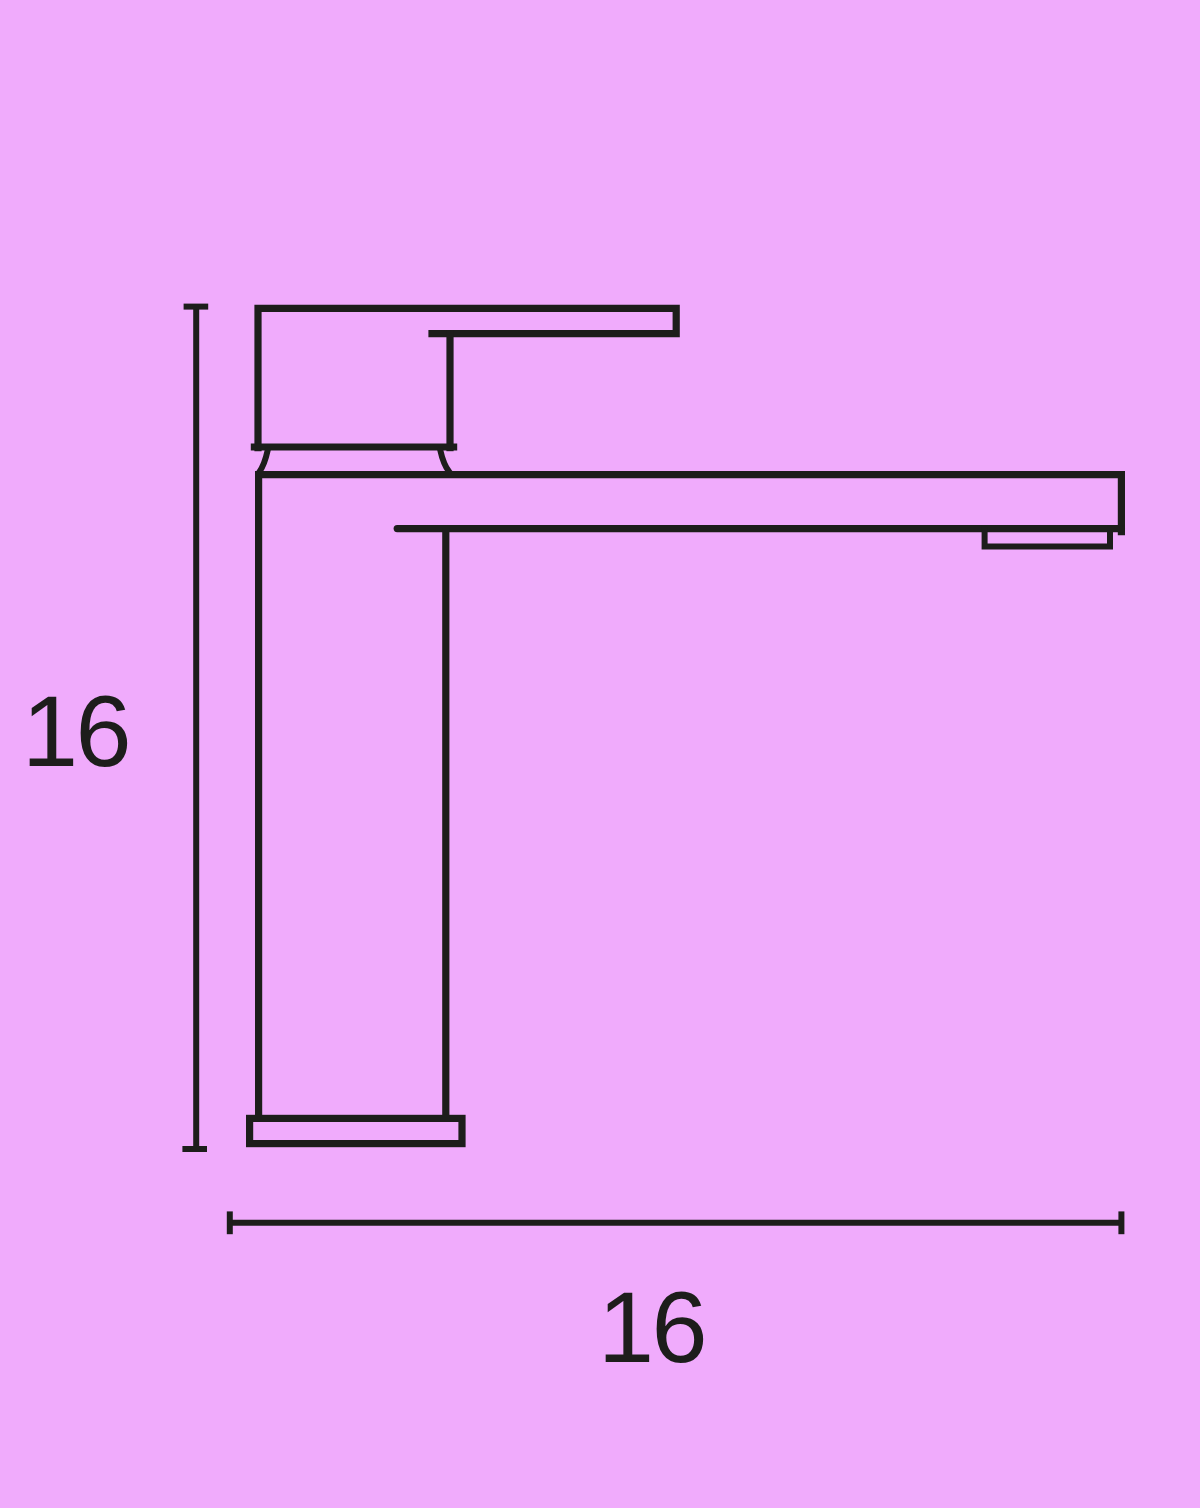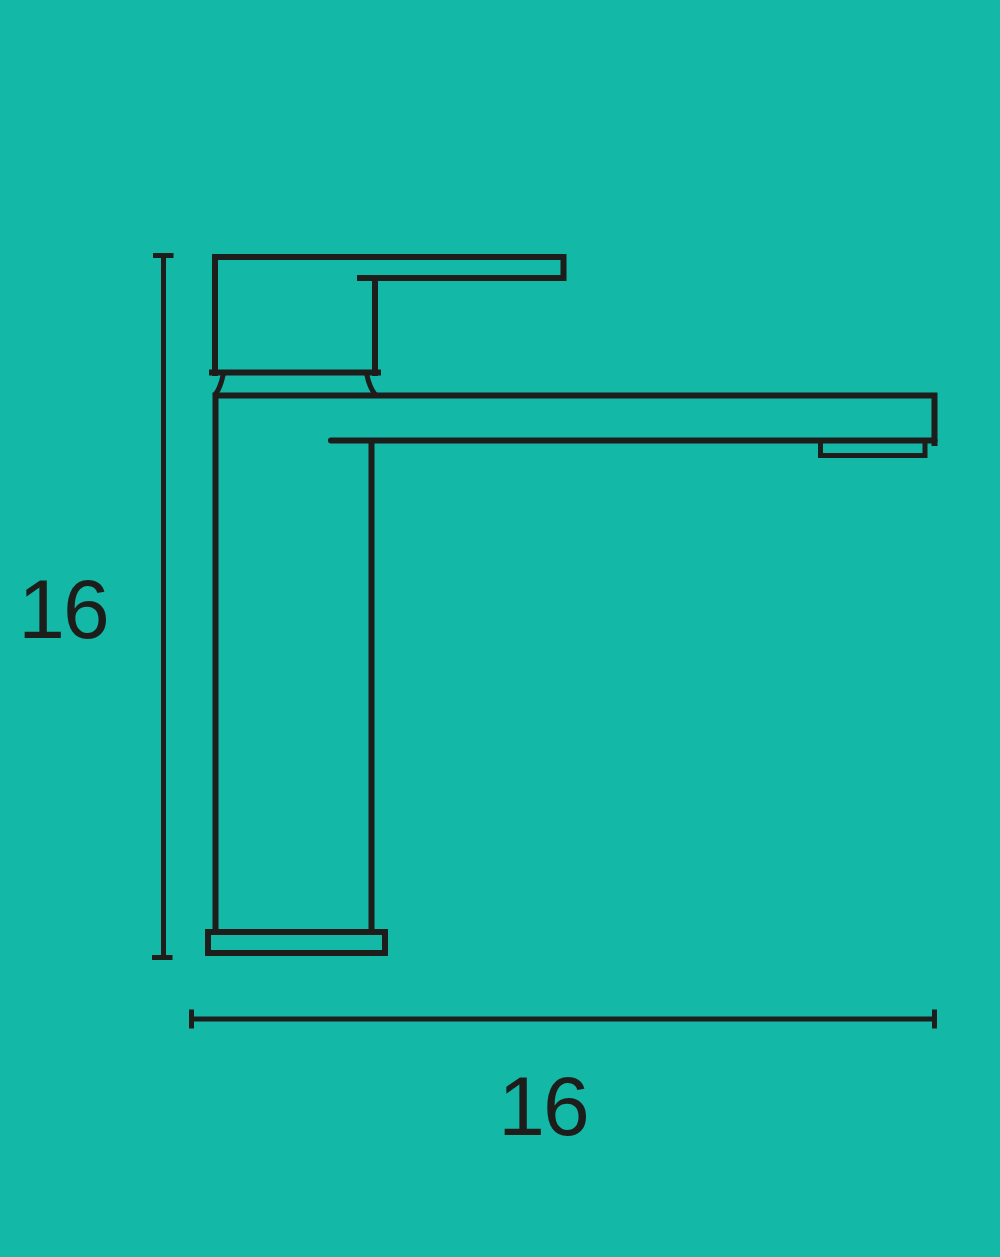--- a/index.html
+++ b/index.html
@@ -4,21 +4,21 @@
 <style>
   html, body {
     margin: 0;
     padding: 0;
     background: #ffffff;
   }
   .canvas {
     position: relative;
     width: 1000px;
     height: 1257px;
-    background: #14b8a6;
+    background: #f0abfc;
     overflow: hidden;
   }
   svg {
     display: block;
     width: 1000px;
     height: 1257px;
   }
   .dim-label {
     font-family: "Liberation Sans", sans-serif;
     font-size: 84px;

